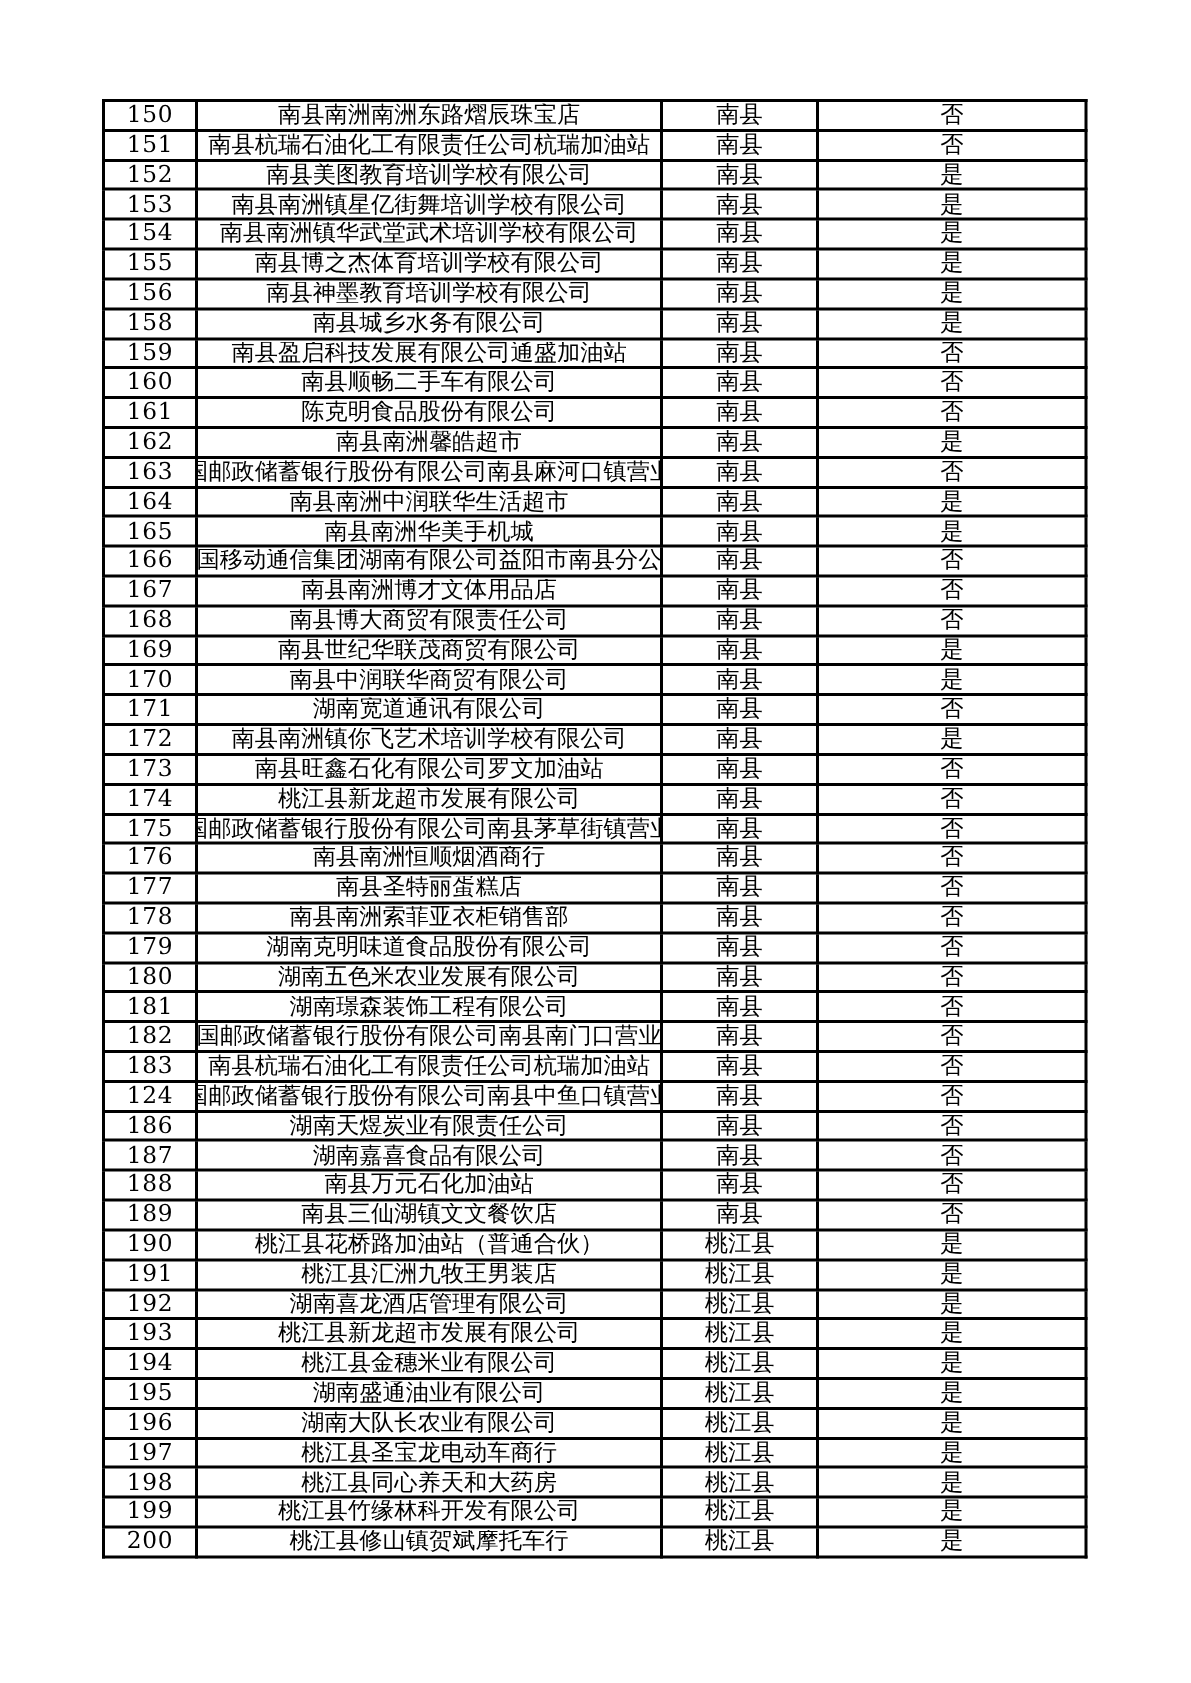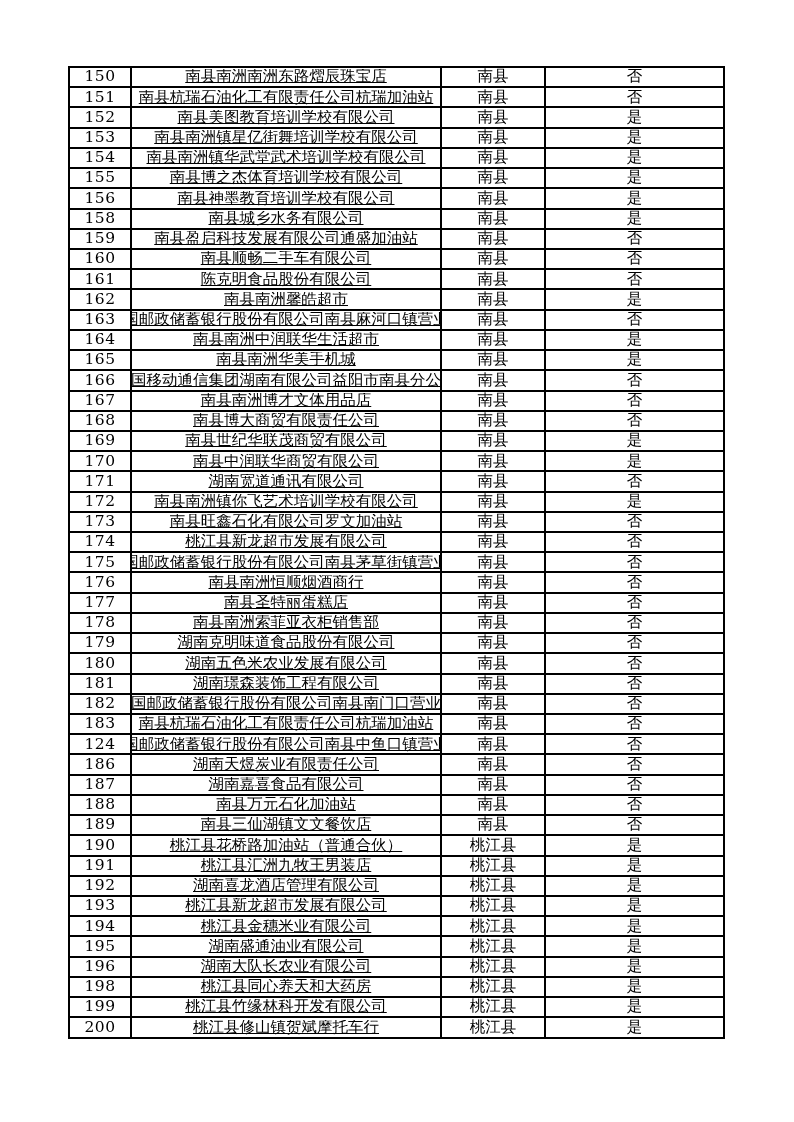--- a/index.html
+++ b/index.html
@@ -38,21 +38,20 @@
     line-height: 1;
     color: #000000;
     overflow: hidden;
   }
   td.c-num {
     font-size: 15px;
     letter-spacing: 0.5px;
   }
   td.c-name {
     overflow: hidden;
-    text-decoration: underline;
   }
   td.c-name .clip {
     display: flex;
     justify-content: center;
     align-items: center;
     width: 100%;
     white-space: nowrap;
     overflow: hidden;
   }
 </style>
@@ -469,20 +468,28 @@
 
         <tr>
           <td class="c-num">196</td>
           <td class="c-name">
             <div class="clip">湖南大队长农业有限公司</div>
           </td>
           <td class="c-county">桃江县</td>
           <td class="c-status">是</td>
         </tr>
 
+        <tr>
+          <td class="c-num">197</td>
+          <td class="c-name">
+            <div class="clip">桃江县圣宝龙电动车商行</div>
+          </td>
+          <td class="c-county">桃江县</td>
+          <td class="c-status">是</td>
+        </tr>
 
         <tr>
           <td class="c-num">198</td>
           <td class="c-name">
             <div class="clip">桃江县同心养天和大药房</div>
           </td>
           <td class="c-county">桃江县</td>
           <td class="c-status">是</td>
         </tr>
 

